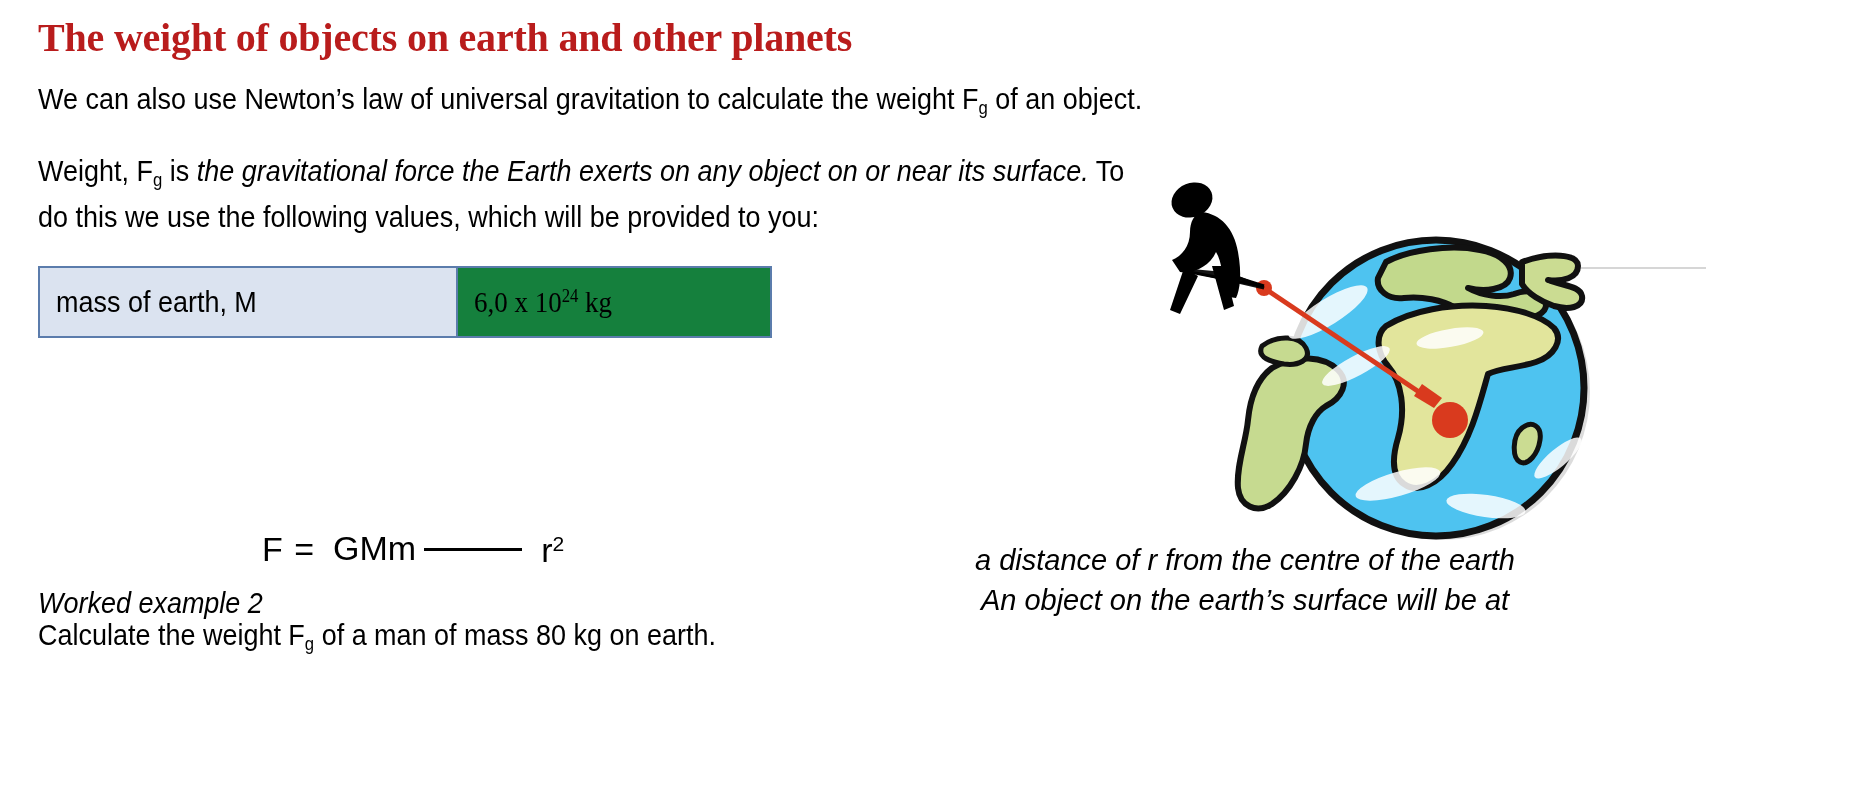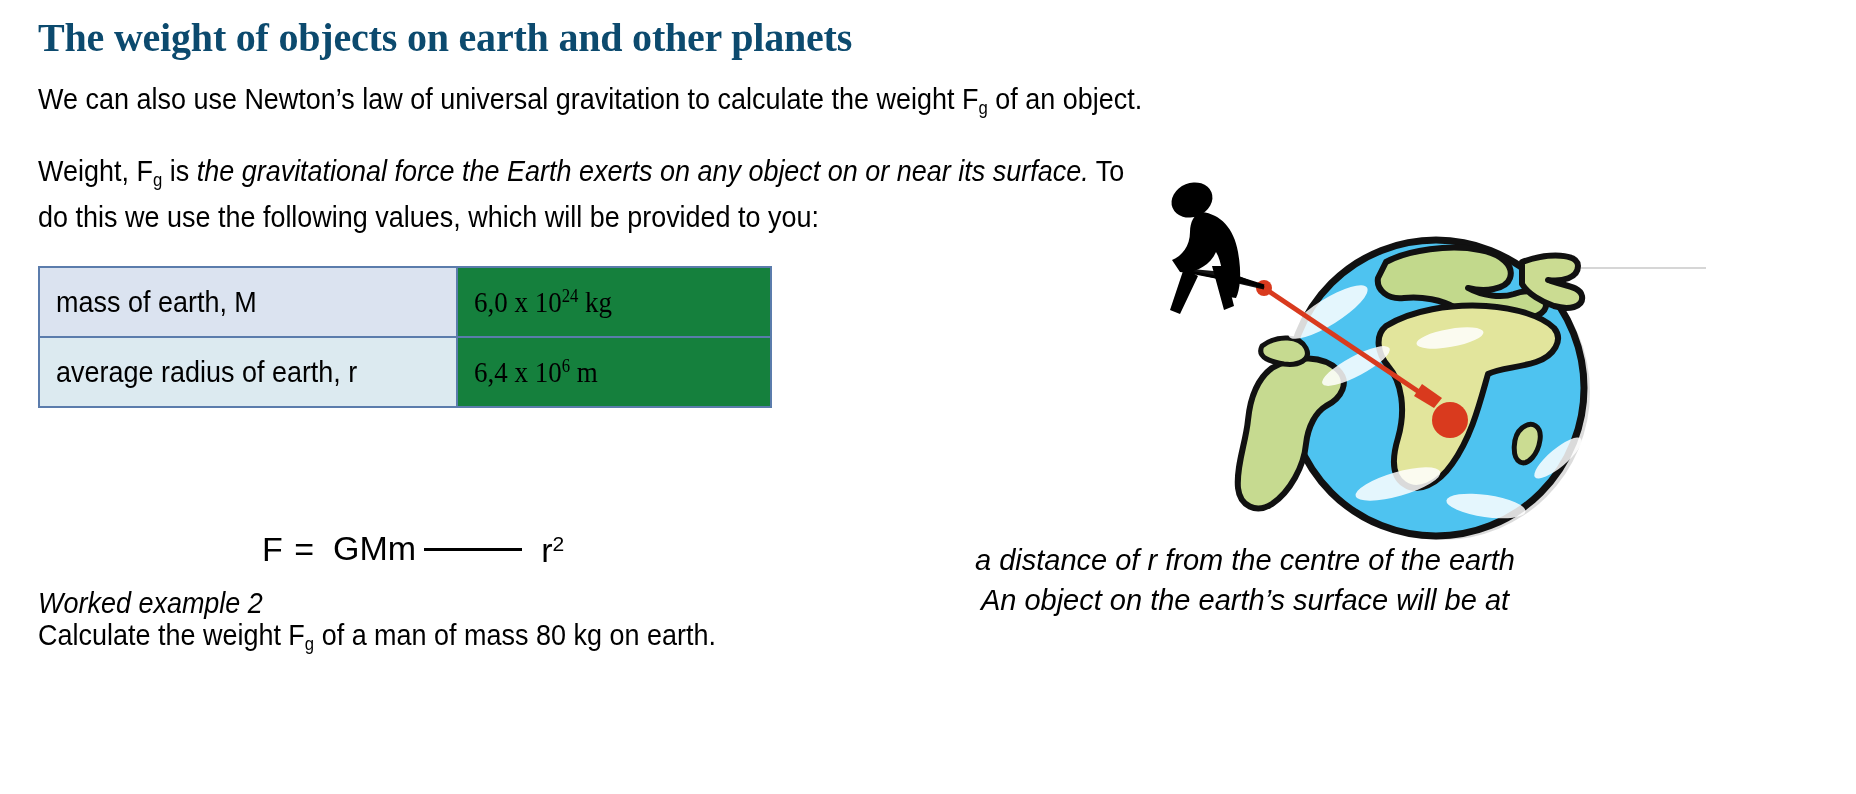--- a/index.html
+++ b/index.html
@@ -169,21 +169,21 @@
     line-height: 40px;
     color: #000000;
   }
   #illustration-caption .cap-line { display: block; }
 </style>
 </head>
 <body style="background: rgb(255, 255, 255);">
 
 <div class="slide">
 
-  <div id="page-title" style="color: #0c4a6e;">The weight of objects on earth and other planets</div>
+  <div id="page-title" style="color: #b91c1c;">The weight of objects on earth and other planets</div>
 
   <div class="body-text" id="intro-paragraph">
     <span>We can also use Newton’s law of universal gravitation to calculate the weight F</span><sub>g</sub><span> of an object.</span>
   </div>
 
   <div class="body-text" id="definition-paragraph">
     <span>Weight, F</span><sub>g</sub><span> is </span><span class="it">the gravitational force the Earth exerts on any object on or near its surface.</span><span> To do this we use the following values, which will be provided to you:</span>
   </div>
 
   <table id="values-table">
@@ -193,28 +193,20 @@
     </colgroup>
     <tbody>
       <tr class="row-0">
         <td class="label-cell" style="background: rgb(219, 227, 240); border-color: rgb(91, 124, 172);">
           <span class="cell-inner">mass of earth, M</span>
         </td>
         <td class="value-cell" style="border-color: rgb(91, 124, 172);">
           <span class="cell-inner"><span>6,0 x 10</span><sup>24</sup><span> kg</span></span>
         </td>
       </tr>
-      <tr class="row-1">
-        <td class="label-cell" style="background: rgb(220, 234, 240); border-color: rgb(91, 124, 172);">
-          <span class="cell-inner">average radius of earth, r</span>
-        </td>
-        <td class="value-cell" style="border-color: rgb(91, 124, 172);">
-          <span class="cell-inner"><span>6,4 x 10</span><sup>6</sup><span> m</span></span>
-        </td>
-      </tr>
     </tbody>
   </table>
 
   <div id="formula">
     <span class="lhs">F =</span>
     <span class="frac">
       <span class="num">GMm</span>
       <span class="bar"></span>
       <span class="den"><span>r</span><sup>2</sup></span>
     </span>

